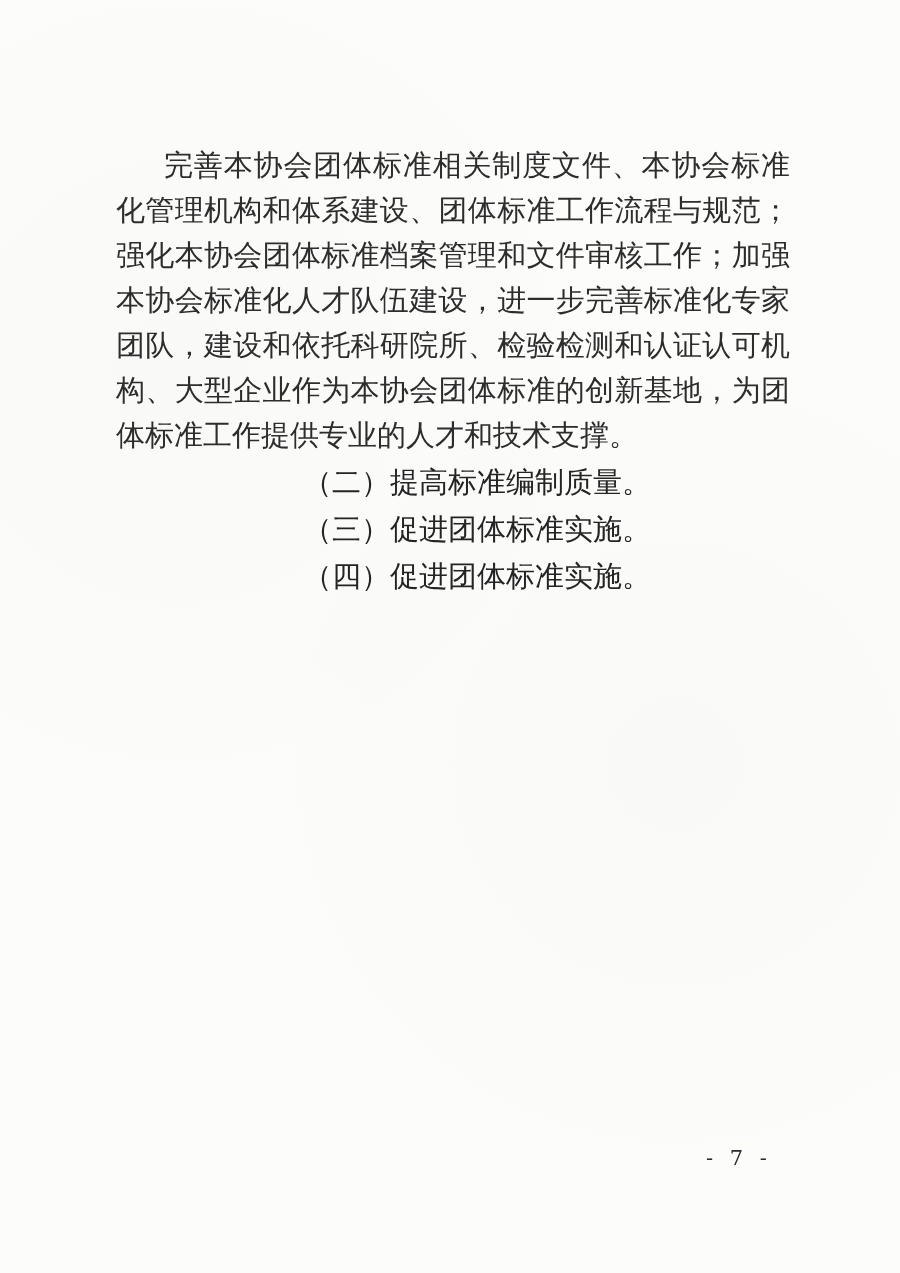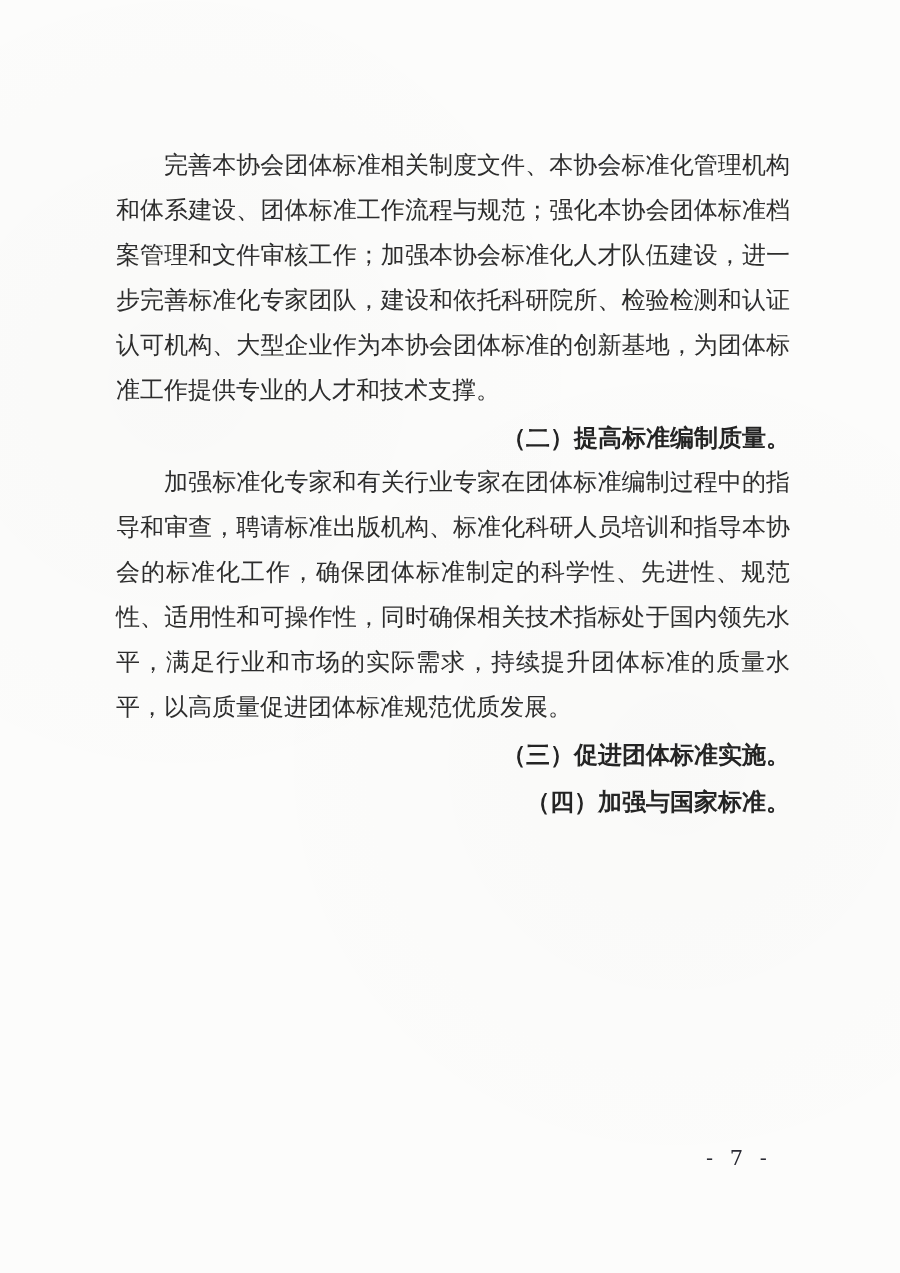--- a/index.html
+++ b/index.html
@@ -19,52 +19,51 @@
       radial-gradient(circle at 75% 60%, rgba(0,0,0,0.012), transparent 45%),
       #fcfcfb;
     overflow: hidden;
   }
   .content {
     position: absolute;
     left: 116px;
     top: 143px;
     width: 674px;
     color: #2d2d2d;
-    font-size: 24px;
+    font-size: 29px;
     line-height: 45px;
     text-align: justify;
     text-justify: inter-character;
   }
   .content p {
     margin: 0;
     padding: 0;
     text-indent: 48px;
   }
   .content p.heading {
-    font-weight: bold;
-    text-align: right;
+    font-weight: normal;
+    text-align: center;
     margin-top: 2px;
     color: #242424;
   }
   .page-number {
     position: absolute;
     top: 1146px;
     left: 706px;
     font-size: 21px;
     letter-spacing: 5px;
     color: #2a2a33;
     white-space: pre;
   }
 </style>
 </head>
 <body>
 
 <div class="page">
   <div class="content">
     <p class="body">完善本协会团体标准相关制度文件、本协会标准化管理机构和体系建设、团体标准工作流程与规范；强化本协会团体标准档案管理和文件审核工作；加强本协会标准化人才队伍建设，进一步完善标准化专家团队，建设和依托科研院所、检验检测和认证认可机构、大型企业作为本协会团体标准的创新基地，为团体标准工作提供专业的人才和技术支撑。</p>
     <p class="heading">（二）提高标准编制质量。</p>
-    <p class="body">加强标准化专家和有关行业专家在团体标准编制过程中的指导和审查，聘请标准出版机构、标准化科研人员培训和指导本协会的标准化工作，确保团体标准制定的科学性、先进性、规范性、适用性和可操作性，同时确保相关技术指标处于国内领先水平，满足行业和市场的实际需求，持续提升团体标准的质量水平，以高质量促进团体标准规范优质发展。</p>
     <p class="heading">（三）促进团体标准实施。</p>
-    <p class="heading">（四）加强与国家标准。</p>
+    <p class="heading">（四）促进团体标准实施。</p>
   </div>
 
   <div class="page-number">- 7 -</div>
 </div>
 
 </body></html>

